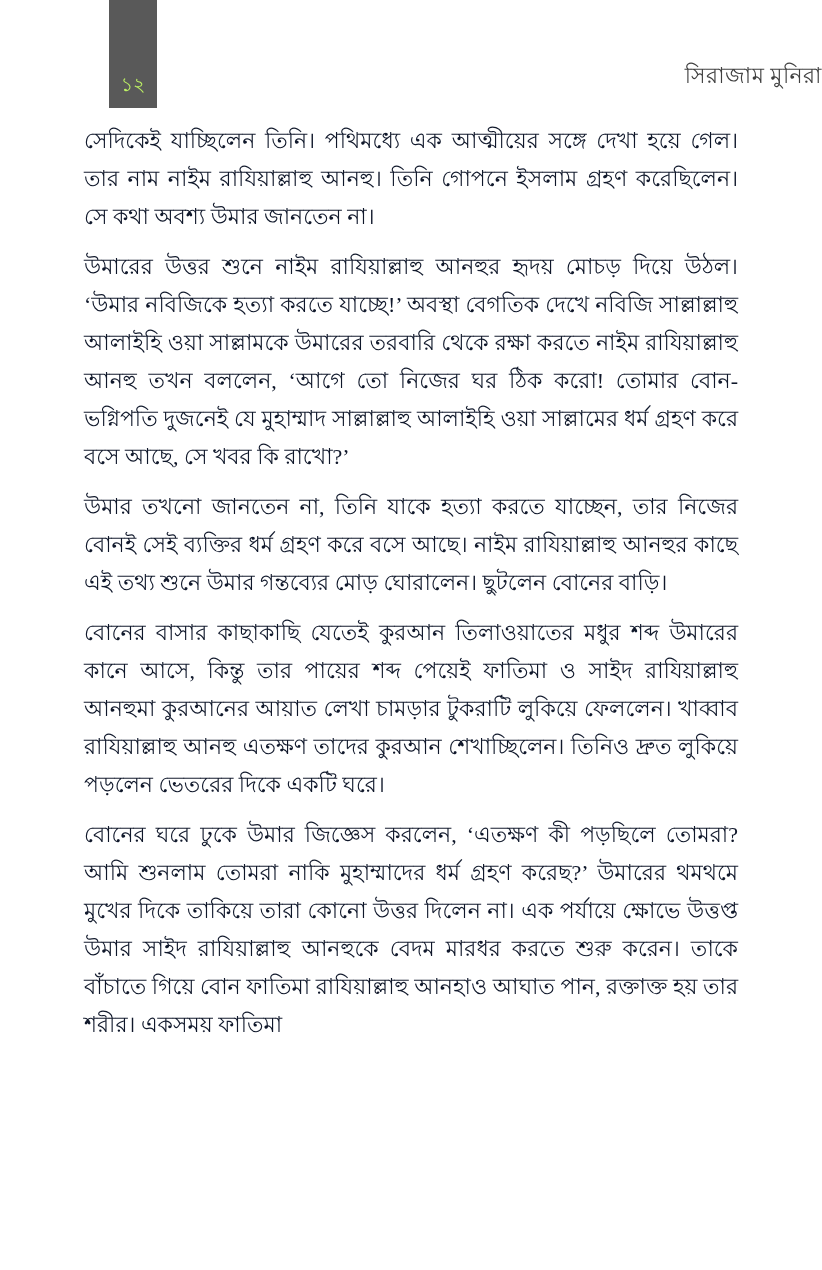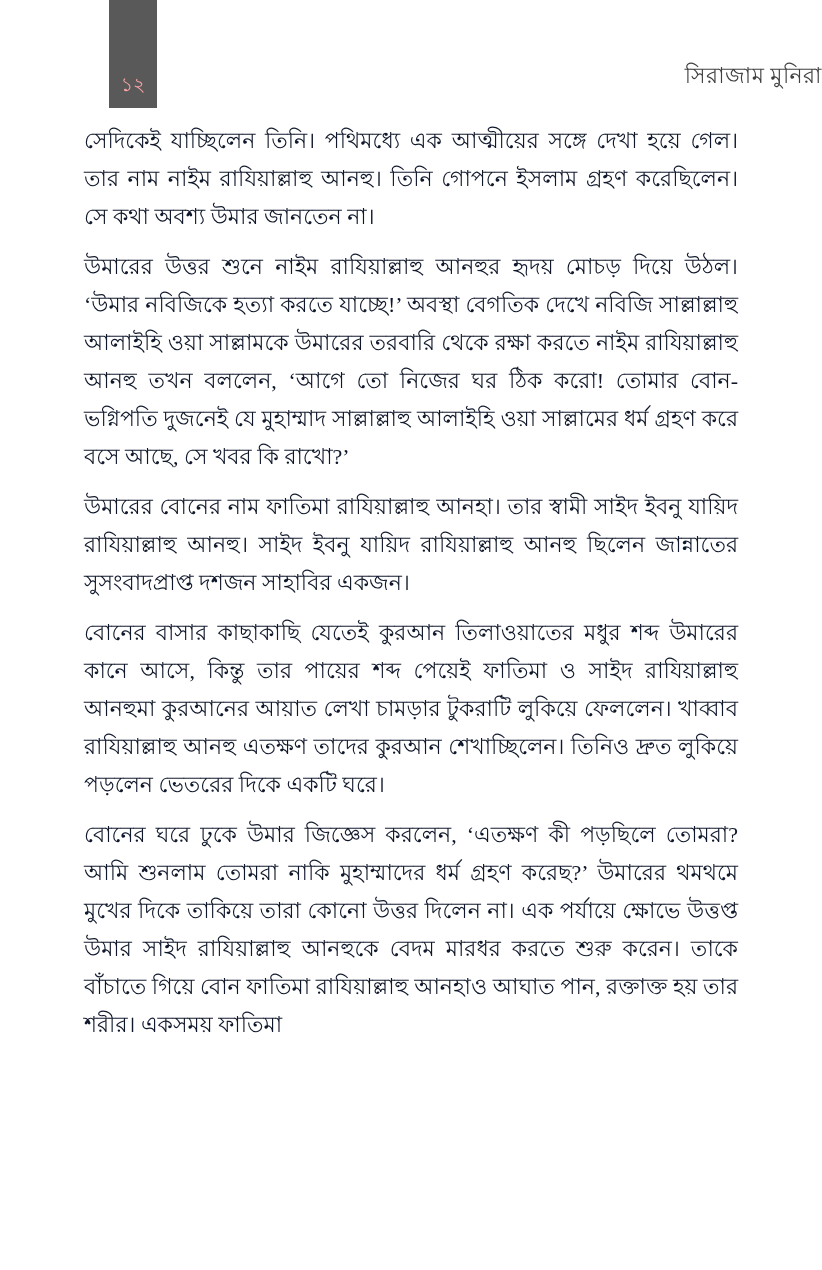--- a/index.html
+++ b/index.html
@@ -23,21 +23,21 @@
     width: 48px;
     height: 108px;
     background: #595959;
     display: flex;
     align-items: flex-end;
     justify-content: center;
     box-sizing: border-box;
     padding-bottom: 14px;
   }
   .page-number {
-    color: #fca5a5;
+    color: #bef264;
     font-size: 19px;
     line-height: 1;
   }
   .book-title {
     position: absolute;
     left: 0;
     right: 0;
     top: 58px;
     text-align: right;
     color: #3f3f3f;
@@ -72,18 +72,18 @@
   <header>
     <div class="page-number-block">
       <span class="page-number">১২</span>
     </div>
     <div class="book-title">সিরাজাম মুনিরা</div>
   </header>
 
   <main class="body-text">
     <p>সেদিকেই যাচ্ছিলেন তিনি। পথিমধ্যে এক আত্মীয়ের সঙ্গে দেখা হয়ে গেল। তার নাম নাইম রাযিয়াল্লাহু আনহু। তিনি গোপনে ইসলাম গ্রহণ করেছিলেন। সে কথা অবশ্য উমার জানতেন না।</p>
     <p>উমারের উত্তর শুনে নাইম রাযিয়াল্লাহু আনহুর হৃদয় মোচড় দিয়ে উঠল। ‘উমার নবিজিকে হত্যা করতে যাচ্ছে!’ অবস্থা বেগতিক দেখে নবিজি সাল্লাল্লাহু আলাইহি ওয়া সাল্লামকে উমারের তরবারি থেকে রক্ষা করতে নাইম রাযিয়াল্লাহু আনহু তখন বললেন, ‘আগে তো নিজের ঘর ঠিক করো! তোমার বোন-ভগ্নিপতি দুজনেই যে মুহাম্মাদ সাল্লাল্লাহু আলাইহি ওয়া সাল্লামের ধর্ম গ্রহণ করে বসে আছে, সে খবর কি রাখো?’</p>
-    <p>উমারের বোনের নাম ফাতিমা রাযিয়াল্লাহু আনহা। তার স্বামী সাইদ ইবনু যায়িদ রাযিয়াল্লাহু আনহু। সাইদ ইবনু যায়িদ রাযিয়াল্লাহু আনহু ছিলেন জান্নাতের সুসংবাদপ্রাপ্ত দশজন সাহাবির একজন।</p>
+    <p>উমার তখনো জানতেন না, তিনি যাকে হত্যা করতে যাচ্ছেন, তার নিজের বোনই সেই ব্যক্তির ধর্ম গ্রহণ করে বসে আছে। নাইম রাযিয়াল্লাহু আনহুর কাছে এই তথ্য শুনে উমার গন্তব্যের মোড় ঘোরালেন। ছুটলেন বোনের বাড়ি।</p>
     <p>বোনের বাসার কাছাকাছি যেতেই কুরআন তিলাওয়াতের মধুর শব্দ উমারের কানে আসে, কিন্তু তার পায়ের শব্দ পেয়েই ফাতিমা ও সাইদ রাযিয়াল্লাহু আনহুমা কুরআনের আয়াত লেখা চামড়ার টুকরাটি লুকিয়ে ফেললেন। খাব্বাব রাযিয়াল্লাহু আনহু এতক্ষণ তাদের কুরআন শেখাচ্ছিলেন। তিনিও দ্রুত লুকিয়ে পড়লেন ভেতরের দিকে একটি ঘরে।</p>
     <p>বোনের ঘরে ঢুকে উমার জিজ্ঞেস করলেন, ‘এতক্ষণ কী পড়ছিলে তোমরা? আমি শুনলাম তোমরা নাকি মুহাম্মাদের ধর্ম গ্রহণ করেছ?’ উমারের থমথমে মুখের দিকে তাকিয়ে তারা কোনো উত্তর দিলেন না। এক পর্যায়ে ক্ষোভে উত্তপ্ত উমার সাইদ রাযিয়াল্লাহু আনহুকে বেদম মারধর করতে শুরু করেন। তাকে বাঁচাতে গিয়ে বোন ফাতিমা রাযিয়াল্লাহু আনহাও আঘাত পান, রক্তাক্ত হয় তার শরীর। একসময় ফাতিমা</p>
   </main>
 
 </div>
 
 </body></html>

